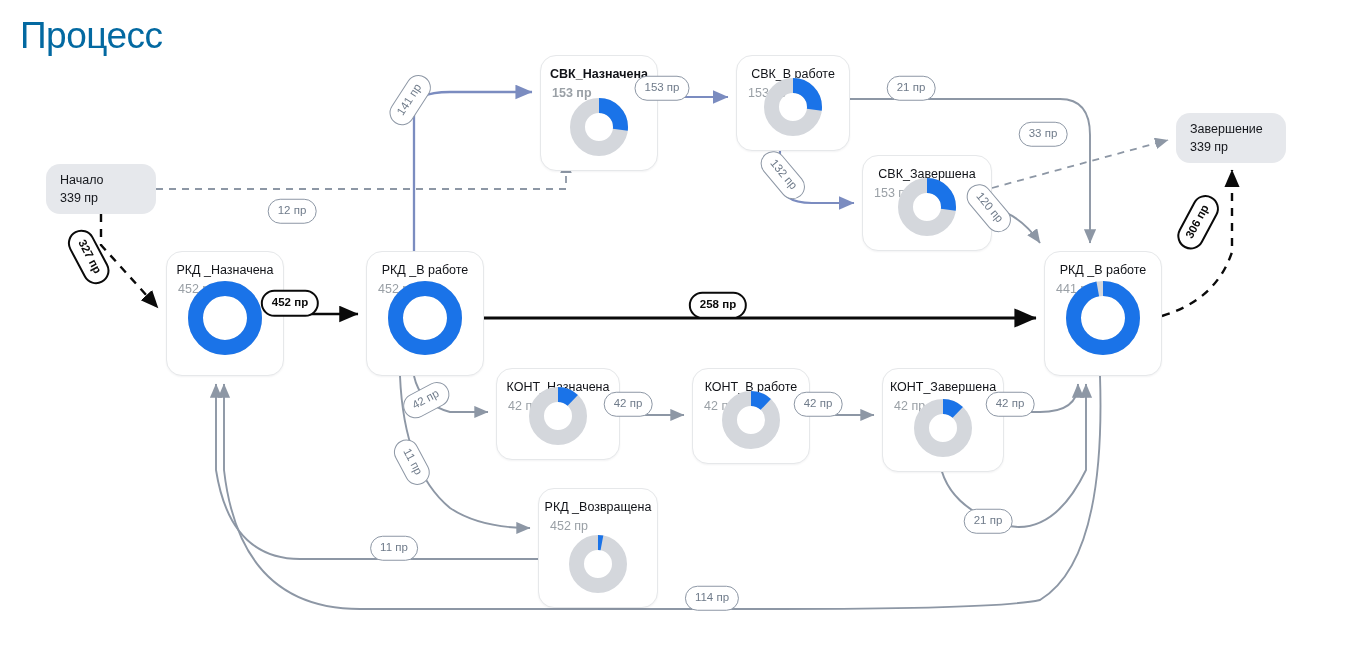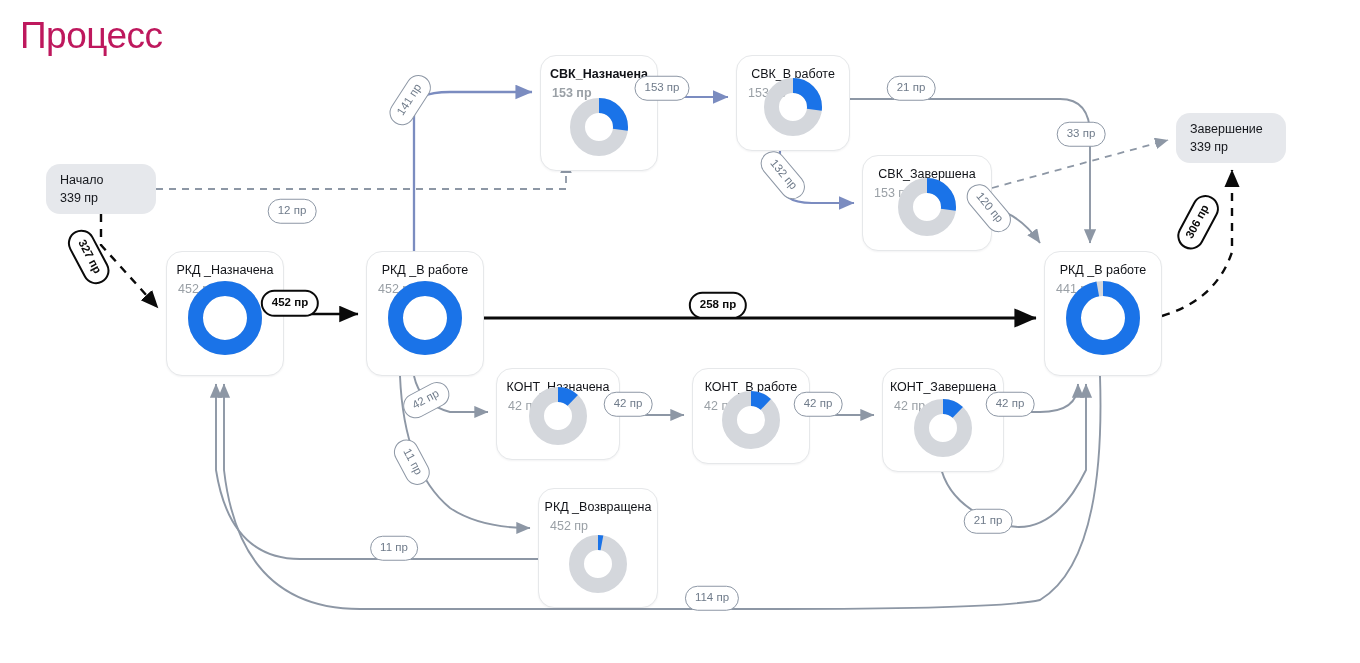--- a/index.html
+++ b/index.html
@@ -19,21 +19,21 @@
     left: 0; top: 0;
     width: 1360px;
     height: 663px;
   }
   .page-title {
     position: absolute;
     left: 20px;
     top: 16px;
     font-size: 37px;
     font-weight: 400;
-    color: #be185d;
+    color: #0369a1;
     letter-spacing: -0.5px;
     line-height: 1.1;
   }
   
   .node {
     position: absolute;
     box-sizing: border-box;
     background: #ffffff;
     border: 1.5px solid #e6e8ea;
     border-radius: 16px;
@@ -252,21 +252,21 @@
   </div>
 
 <div id="labels">
     <div class="elabel" style="left: 292px; top: 175px; transform: translate(-50%, -50%) rotate(0deg); margin-top: 36px;">12 пр</div>
     <div class="elabel strong" style="left: 89px; top: 257px; transform: translate(-50%, -50%) rotate(62deg);">327 пр</div>
     <div class="elabel strong" style="left: 290px; top: 303px; transform: translate(-50%, -50%) rotate(0deg);">452 пр</div>
     <div class="elabel" style="left: 410px; top: 100px; transform: translate(-50%, -50%) rotate(-57deg);">141 пр</div>
     <div class="elabel" style="left: 662px; top: 88px; transform: translate(-50%, -50%) rotate(0deg);">153 пр</div>
     <div class="elabel" style="left: 911px; top: 88px; transform: translate(-50%, -50%) rotate(0deg);">21 пр</div>
     <div class="elabel" style="left: 783px; top: 175px; transform: translate(-50%, -50%) rotate(50deg);">132 пр</div>
-    <div class="elabel" style="left: 1043px; top: 134px; transform: translate(-50%, -50%) rotate(0deg); margin-left: 38px;">33 пр</div>
+    <div class="elabel" style="left: 1043px; top: 134px; transform: translate(-50%, -50%) rotate(0deg);">33 пр</div>
     <div class="elabel" style="left: 989px; top: 208px; transform: translate(-50%, -50%) rotate(50deg);">120 пр</div>
     <div class="elabel strong" style="left: 718px; top: 305px; transform: translate(-50%, -50%) rotate(0deg);">258 пр</div>
     <div class="elabel strong" style="left: 1198px; top: 222px; transform: translate(-50%, -50%) rotate(-62deg);">306 пр</div>
     <div class="elabel" style="left: 426px; top: 400px; transform: translate(-50%, -50%) rotate(-28deg);">42 пр</div>
     <div class="elabel" style="left: 628px; top: 404px; transform: translate(-50%, -50%) rotate(0deg);">42 пр</div>
     <div class="elabel" style="left: 818px; top: 404px; transform: translate(-50%, -50%) rotate(0deg);">42 пр</div>
     <div class="elabel" style="left: 1010px; top: 404px; transform: translate(-50%, -50%) rotate(0deg);">42 пр</div>
     <div class="elabel" style="left: 412px; top: 462px; transform: translate(-50%, -50%) rotate(62deg);">11 пр</div>
     <div class="elabel" style="left: 394px; top: 548px; transform: translate(-50%, -50%) rotate(0deg);">11 пр</div>
     <div class="elabel" style="left: 988px; top: 521px; transform: translate(-50%, -50%) rotate(0deg);">21 пр</div>

